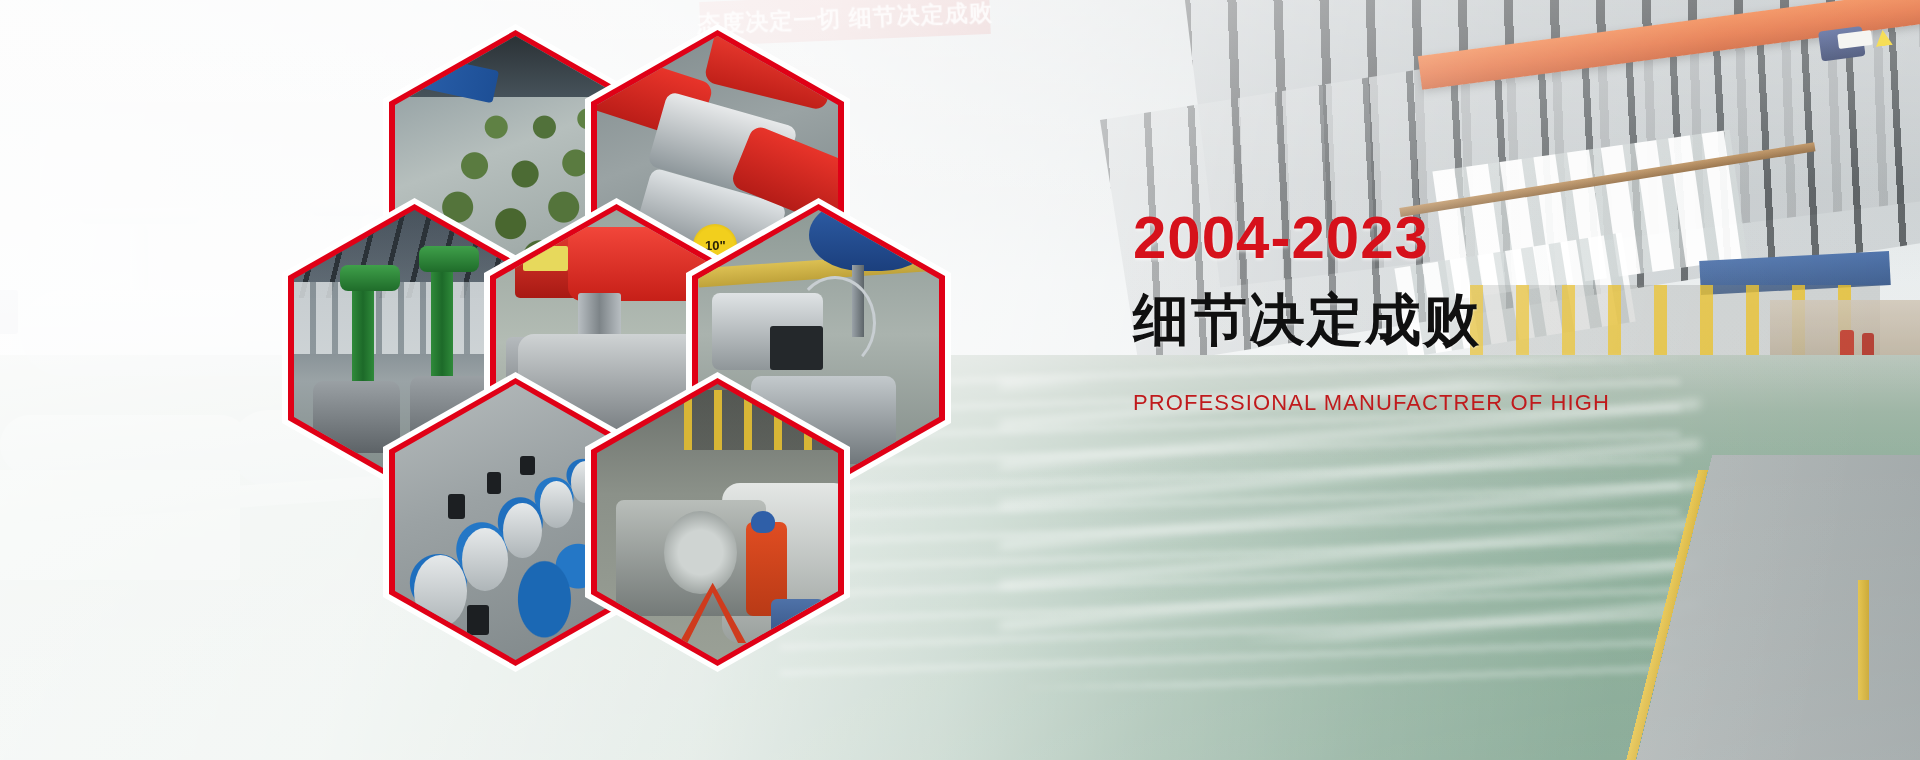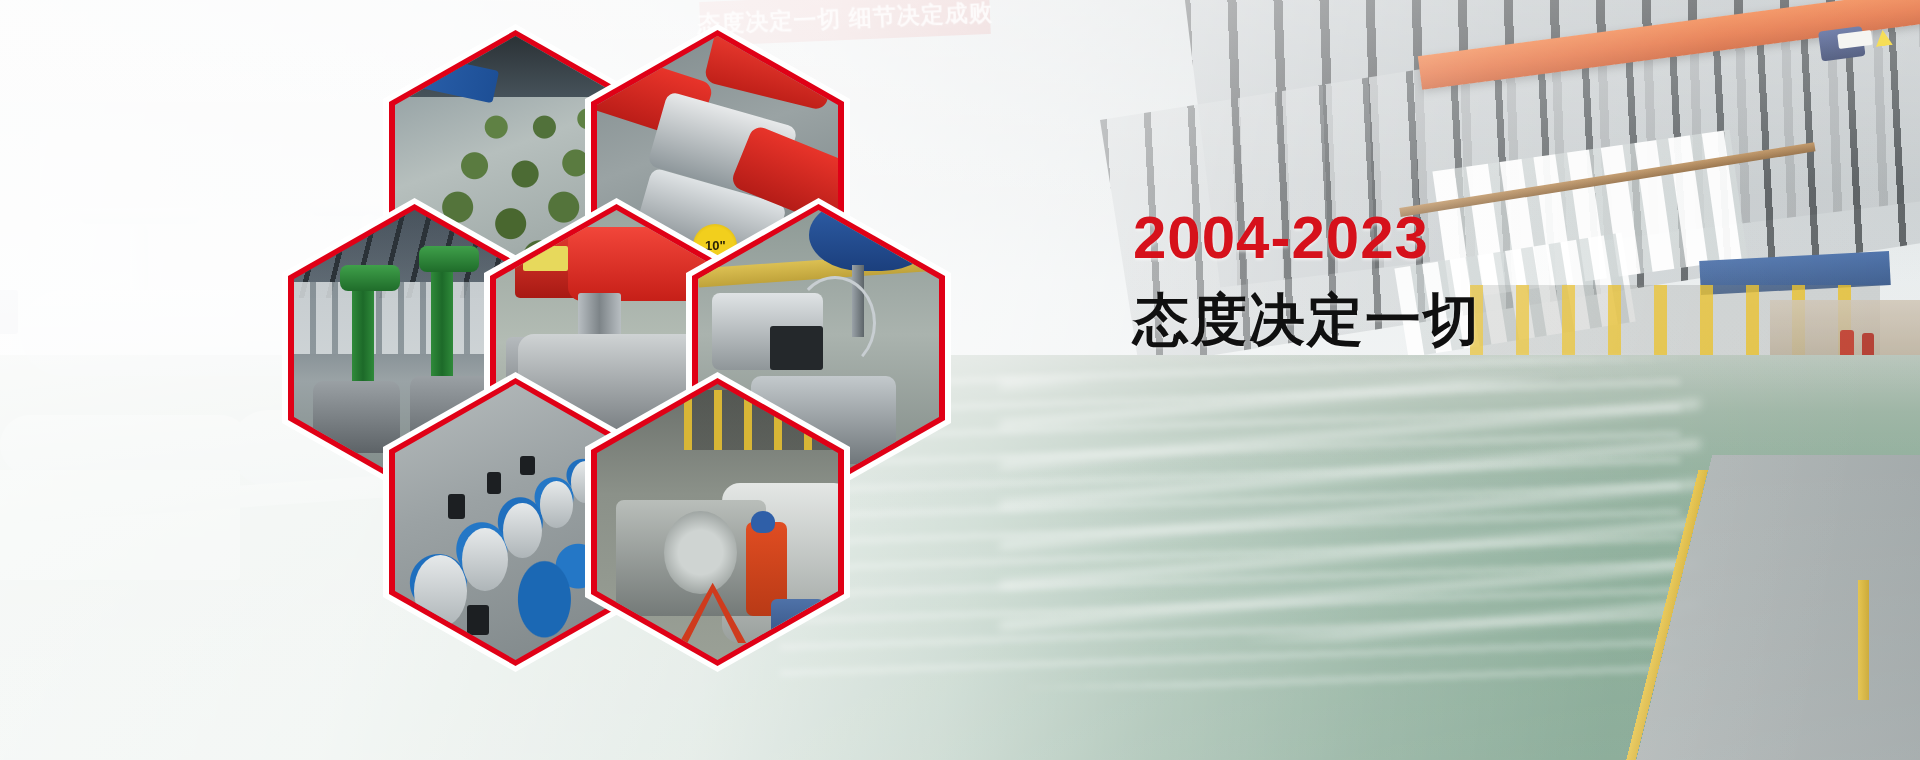--- a/index.html
+++ b/index.html
@@ -538,19 +538,20 @@
           <div class="helmet"></div>
           <div class="blue2"></div>
         </div>
       </div>
     </div>
   </div>
 
   <div class="copy">
     <div class="years">2004-2023</div>
     <div class="cn">
-      <div>态度决定一切</div>
+      <div>细节决定成败</div>
     </div>
     <div class="en">
+      <div>PROFESSIONAL MANUFACTRER OF HIGH</div>
     </div>
   </div>
 
 </div>
 
 </body></html>

